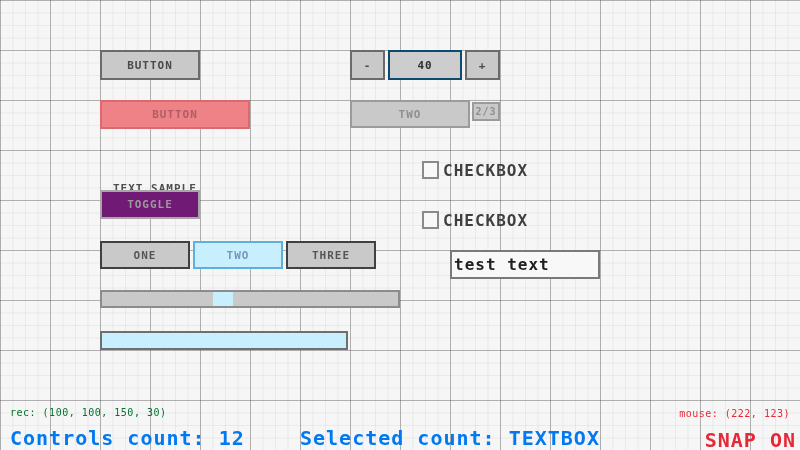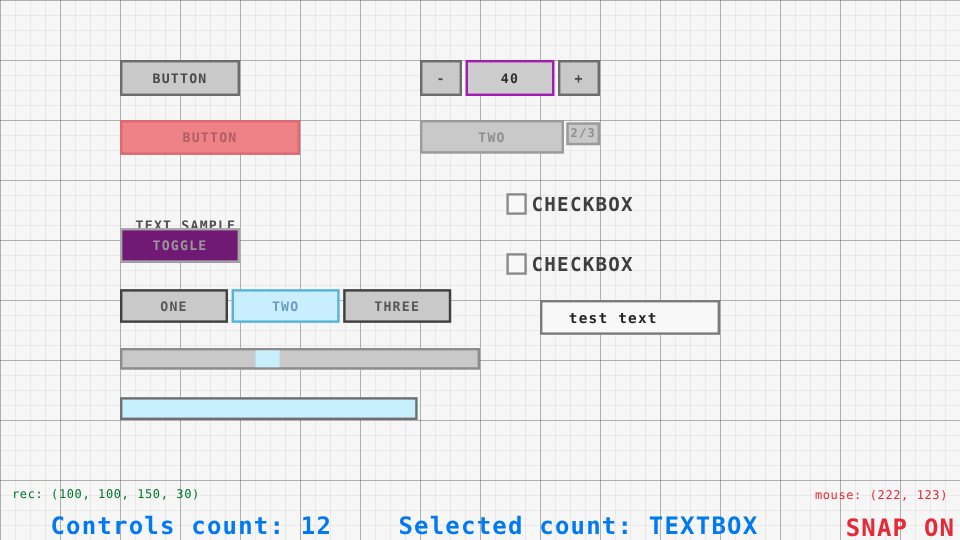--- a/index.html
+++ b/index.html
@@ -51,26 +51,26 @@
   }
   .check-box{
     background:#f8f8f8;border:2px solid #8a8a8a;
   }
   .check-label{
     font-size:16px;letter-spacing:1px;font-weight:bold;color:#3f3f3f;
   }
   .textbox{
     background:#f8f8f8;border:2px solid #7a7a7a;color:#1f1f1f;
     display:flex;align-items:center;justify-content:flex-start;
-    padding-left:22px;font-size:12px;letter-spacing:1px;font-weight:bold;
+    padding-left:2px;font-size:16px;letter-spacing:1px;font-weight:bold;
   }
   .status-small{font-size:10px;letter-spacing:0.5px;font-weight:normal;}
   .status-big{font-size:20px;letter-spacing:1px;font-weight:bold;}
   .green{color:#00752c;}
-  .blue{color:#0079f1;margin-left:32px;}
+  .blue{color:#0079f1;}
   .red{color:#e62937;}
   .right{text-align:right;}
 </style>
 </head>
 <body>
 
 <div class="abs ctl btn-gray" style="left:100px;top:50px;width:100px;height:30px;">BUTTON</div>
 
 <div class="abs ctl btn-pink" style="left:100px;top:100px;width:150px;height:29px;">BUTTON</div>
 
@@ -90,21 +90,21 @@
 
 <div class="abs check-box" style="left:422px;top:161px;width:17px;height:18px;"></div>
 <div class="abs ctl check-label" style="left:443px;top:164px;height:12px;">CHECKBOX</div>
 
 <div class="abs check-box" style="left:422px;top:211px;width:17px;height:18px;"></div>
 <div class="abs ctl check-label" style="left:443px;top:214px;height:12px;">CHECKBOX</div>
 
 <div class="abs textbox" style="left:450px;top:250px;width:150px;height:29px;">test text</div>
 
 <div class="abs ctl btn-gray" style="left:350px;top:50px;width:35px;height:30px;">-</div>
-<div class="abs ctl" style="left:388px;top:50px;width:74px;height:30px;background:#cdcdcd;border:2px solid #a21caf;color:#2f2f2f;">40</div>
+<div class="abs ctl" style="left:388px;top:50px;width:74px;height:30px;background:#cdcdcd;border:2px solid #0c4a6e;color:#2f2f2f;">40</div>
 <div class="abs ctl btn-gray" style="left:465px;top:50px;width:35px;height:30px;">+</div>
 
 <div class="abs ctl ctl-normal" style="left:350px;top:100px;width:120px;height:28px;">TWO</div>
 <div class="abs ctl ctl-normal" style="left:472px;top:102px;width:28px;height:19px;font-size:10px;">2/3</div>
 
 <div class="abs status-small green" style="left:10px;top:407px;">rec: (100, 100, 150, 30)</div>
 <div class="abs status-big blue" style="left:10px;top:426px;">Controls count: 12</div>
 <div class="abs status-big blue" style="left:300px;top:426px;">Selected count: TEXTBOX</div>
 <div class="abs status-small red right" style="right:10px;top:408px;text-align:right;">mouse: (222, 123)</div>
 <div class="abs status-big red right" style="right:4px;top:428px;">SNAP ON</div>

